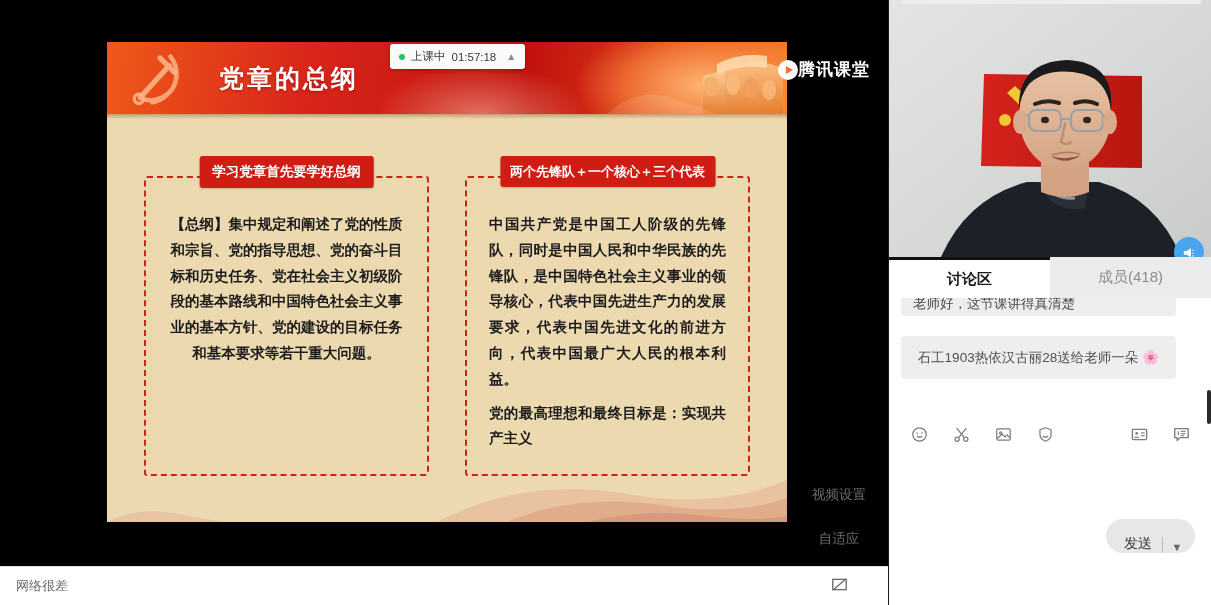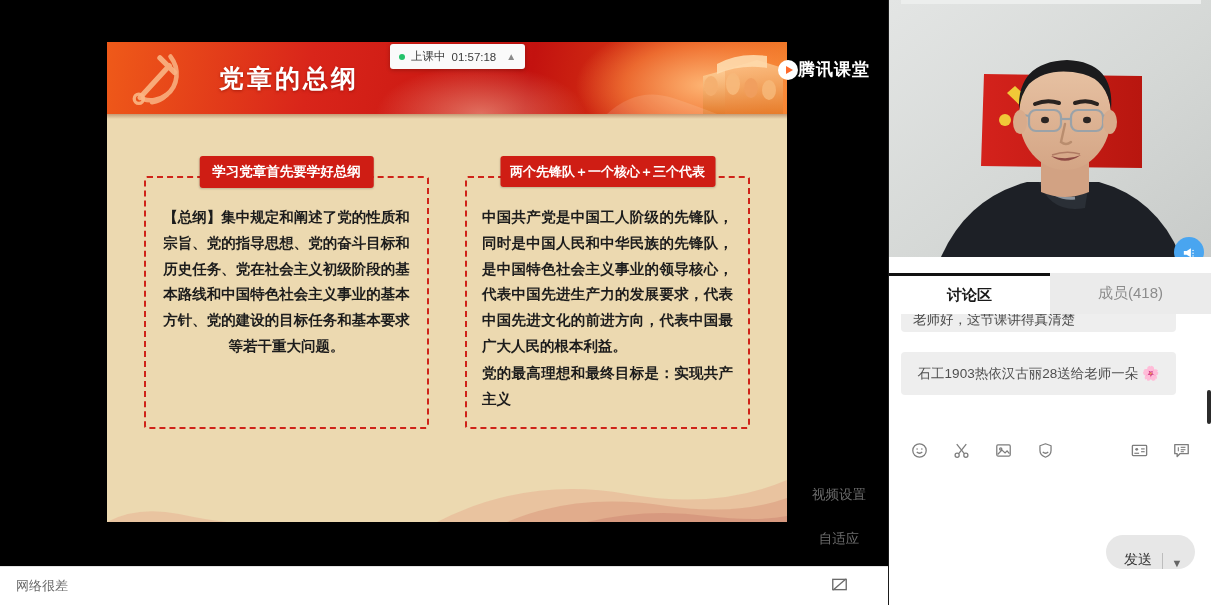--- a/index.html
+++ b/index.html
@@ -96,21 +96,21 @@
   .card-badge.wide { font-size: 13px; padding: 9px 10px; }
   .card-text {
     color: #1c1c1c;
     font-size: 14.5px;
     font-weight: bold;
     line-height: 1.78;
     text-align: justify;
     text-justify: inter-ideograph;
   }
   .card-text.centered { text-align: center; }
-  .card-text p { margin: 1px; }
+  .card-text p { margin: 8px; }
 
   
   .live-badge {
     position: absolute; left: 390px; top: 44px;
     display: flex; align-items: center; gap: 6px;
     background: #fafafa;
     border-radius: 3px;
     padding: 5px 9px;
     font-size: 11.5px;
     color: #3c3c3c;
@@ -174,21 +174,21 @@
   }
   .announce-badge {
     position: absolute; right: 8px; bottom: -10px;
     width: 30px; height: 30px; border-radius: 50%;
     background: #49a5f0;
     display: flex; align-items: center; justify-content: center;
     z-index: 6;
   }
 
   
-  .tabs { display: flex; height: 41px; background: #404040; margin-top: 16px; }
+  .tabs { display: flex; height: 41px; background: #404040; }
   .tab {
     flex: 1;
     display: flex; align-items: center; justify-content: center;
     font-size: 15px; color: #8c8c8c;
     cursor: pointer;
     background: #ebebeb;
   }
   .tab.active {
     background: #fff; color: #1a1a1a; font-weight: bold;
     border-top: 3px solid #111;

